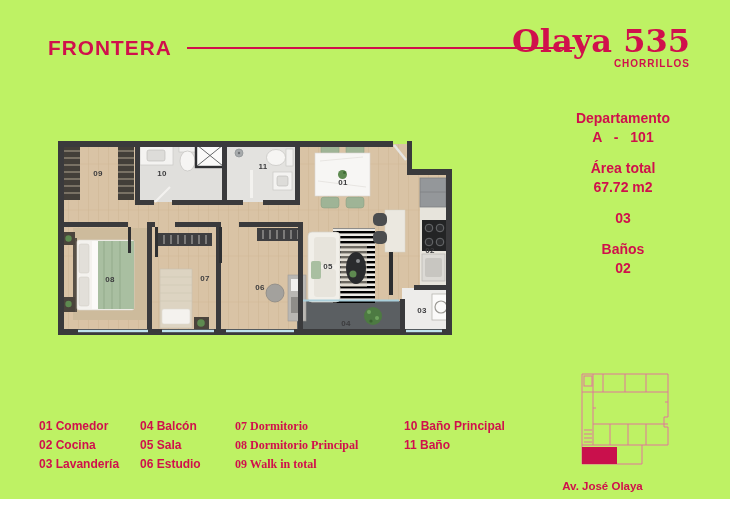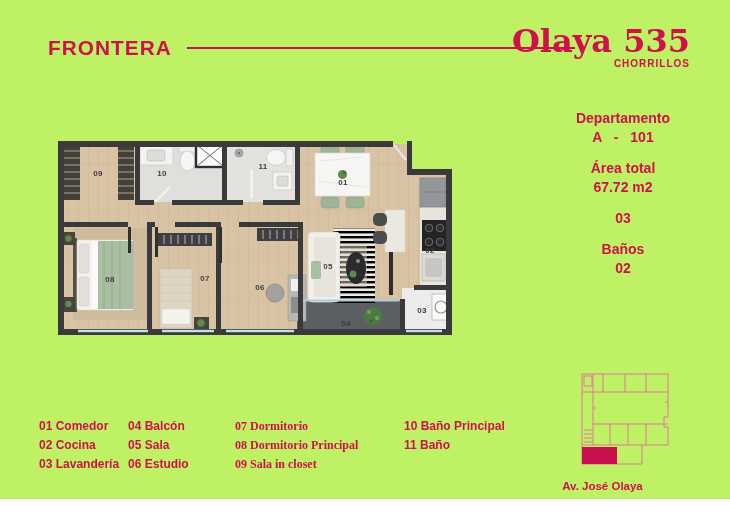--- a/index.html
+++ b/index.html
@@ -16,21 +16,21 @@
 
   #info { position:absolute; left:548px; top:109px; width:150px; text-align:center;
           color:#d0104c; font-weight:700; font-size:14px; line-height:19px; }
   #info .grp { margin-bottom:12px; }
   #info .wide { word-spacing:8px; }
 
   #plan { position:absolute; left:58px; top:141px; width:394px; height:194px; }
 
   #legend { position:absolute; top:417px; color:#d0104c; font-size:12px; font-weight:700; }
   .lcol { position:absolute; top:0; line-height:19px; white-space:nowrap; }
-  .lcol.c1 { left:39px; } .lcol.c2 { left:128px; } .lcol.c3 { left:235px;font-family:Liberation Serif, serif; } .lcol.c4 { left:404px; }
+  .lcol.c1 { left:39px; } .lcol.c2 { left:140px; } .lcol.c3 { left:235px;font-family:Liberation Serif, serif; } .lcol.c4 { left:404px; }
 
   #map { position:absolute; left:580px; top:372px; }
   #street { position:absolute; left:545px; top:480px; width:115px; text-align:center;
             color:#d0104c; font-size:11.5px; font-weight:600; }
 
   .rl { font-family:"Liberation Sans", sans-serif; font-size:8px; font-weight:600;
         fill:#3c3c3e; letter-spacing:.3px; text-anchor:middle; }
 </style>
 </head>
 <body>
@@ -271,21 +271,21 @@
       <div><span>03</span> <span>Lavandería</span></div>
     </div>
     <div class="lcol c2">
       <div><span>04</span> <span>Balcón</span></div>
       <div><span>05</span> <span>Sala</span></div>
       <div><span>06</span> <span>Estudio</span></div>
     </div>
     <div class="lcol c3">
       <div><span>07</span> <span>Dormitorio</span></div>
       <div><span>08</span> <span>Dormitorio Principal</span></div>
-      <div><span>09</span> <span>Sala in closet</span></div>
+      <div><span>09</span> <span>Walk in total</span></div>
     </div>
     <div class="lcol c4">
       <div><span>10</span> <span>Baño Principal</span></div>
       <div><span>11</span> <span>Baño</span></div>
     </div>
   </div>
 
   <svg id="map" width="108" height="96" viewBox="0 0 108 96">
     <g fill="none" stroke="#e0769a" stroke-width="1">
       <path d="M2,2 L88,2 L88,45 L84,45 L84,55 L88,55 L88,73 L62,73 L62,92 L2,92 Z"></path>

